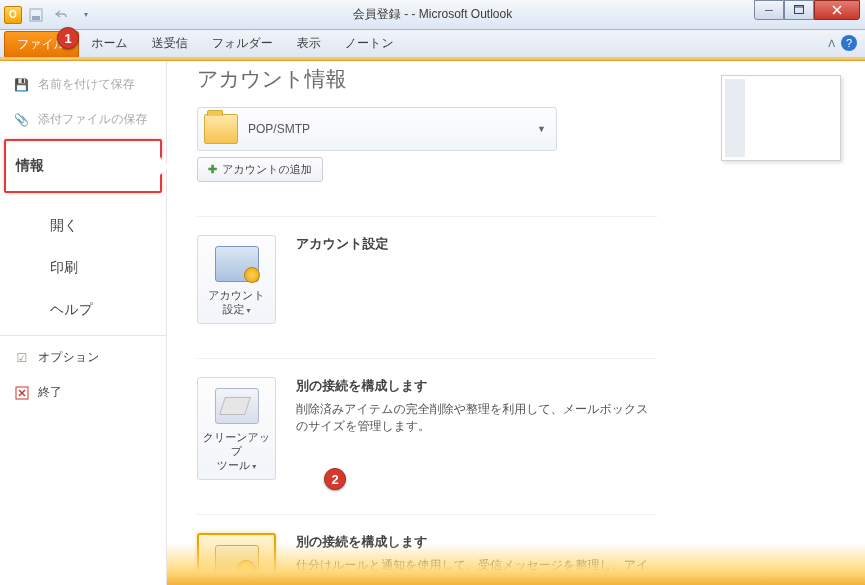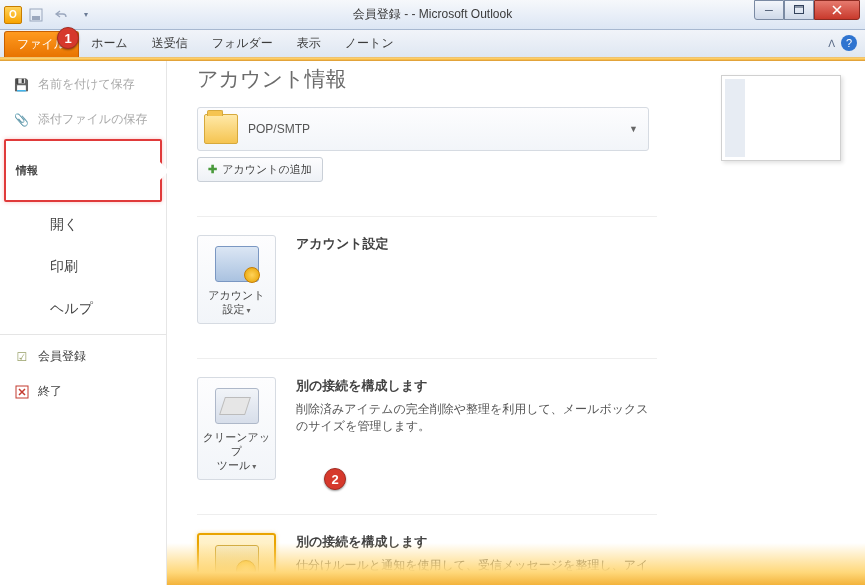--- a/index.html
+++ b/index.html
@@ -27,35 +27,35 @@
 
 .orange-strip { height: 3px; background: linear-gradient(#ffd87a, #f3b33b); border-bottom: 1px solid #e2a33a; }
 
 
 .backstage { display: flex; height: calc(585px - 30px - 28px - 3px); background: #fff; }
 
 
 .leftnav { width: 167px; background: #fff; border-right: 1px solid #e6e6e6; padding-top: 6px; }
 .nav-item { padding: 9px 14px; font-size: 12px; color: #444; display: flex; align-items: center; gap: 8px; cursor: pointer; }
 .nav-item.disabled { color: #a9a9a9; }
-.nav-item.selected { background: #fff; border: 2px solid #e03a3a; border-radius: 2px; margin: 2px 4px 2px 4px; padding: 22px 10px; position: relative; font-size: 11px; font-weight: bold; box-shadow: 0 0 4px rgba(224,58,58,.3); }
+.nav-item.selected { background: #fff; border: 2px solid #e03a3a; border-radius: 2px; margin: 2px 4px 12px 4px; padding: 16px 10px; position: relative; font-size: 14px; font-weight: bold; box-shadow: 0 0 4px rgba(224,58,58,.3); }
 .nav-item.selected::after { content: ""; position: absolute; right: -9px; top: 50%; transform: translateY(-50%); border-left: 9px solid #fff; border-top: 9px solid transparent; border-bottom: 9px solid transparent; }
 .nav-item.big { font-size: 14px; padding: 12px 14px; margin-left: 36px; }
 .nav-sep { height: 1px; background: #e5e5e5; margin: 4px 0; }
 .nav-icon { width: 16px; height: 16px; display: inline-flex; align-items: center; justify-content: center; font-size: 12px; }
 .icon-save { color: #b0b0b0; }
 .icon-attach { color: #b0b0b0; }
 .icon-option { color: #9aa26a; }
 .icon-exit { color: #c43a2e; }
 
 
 .main { flex: 1; padding: 4px 24px 16px 30px; position: relative; overflow: hidden; }
 .main h1 { font-size: 21px; color: #6b6b6b; font-weight: normal; margin-bottom: 14px; }
 
-.account-selector { display: flex; align-items: center; border: 1px solid #d6dbe2; background: linear-gradient(#fdfdfe, #f2f5f9); border-radius: 3px; width: 452px; height: 44px; padding-left: 6px; position: relative; }
+.account-selector { display: flex; align-items: center; border: 1px solid #d6dbe2; background: linear-gradient(#fdfdfe, #f2f5f9); border-radius: 3px; width: 360px; height: 44px; padding-left: 6px; position: relative; }
 .folder-icon { width: 34px; height: 30px; background: linear-gradient(#ffe9a8, #f5c451); border: 1px solid #d6a93c; border-radius: 2px; margin-right: 10px; position: relative; }
 .folder-icon::before { content: ""; position: absolute; top: -5px; left: 2px; width: 14px; height: 5px; background: #f5c451; border-radius: 2px 2px 0 0; border: 1px solid #d6a93c; border-bottom: none; }
 .account-text { font-size: 12px; color: #555; }
 .account-drop { position: absolute; right: 10px; top: 50%; transform: translateY(-50%); color: #666; font-size: 9px; }
 
 .add-account { margin-top: 6px; border: 1px solid #c9cfd7; background: linear-gradient(#fdfdfe, #eef1f6); border-radius: 3px; padding: 4px 10px; font-size: 11px; color: #444; display: inline-flex; align-items: center; gap: 5px; cursor: pointer; }
 .plus-icon { color: #4a9a3c; font-weight: bold; }
 
 .section { display: flex; gap: 20px; margin-top: 34px; padding-top: 18px; border-top: 1px solid #eee; width: 460px; }
 .section:first-of-type { }
@@ -154,21 +154,21 @@
     </div>
     <div class="nav-item big">
       <span>印刷</span>
     </div>
     <div class="nav-item big">
       <span>ヘルプ</span>
     </div>
     <div class="nav-sep"></div>
     <div class="nav-item">
       <span class="nav-icon icon-option">☑</span>
-      <span>会員登録</span>
+      <span>オプション</span>
     </div>
     <div class="nav-item">
       <span class="nav-icon icon-exit">
           <svg width="14" height="14" viewBox="0 0 14 14">
             <rect x="1" y="1" width="12" height="12" fill="#fff" stroke="#c43a2e"></rect>
             <path d="M4 4 L10 10 M10 4 L4 10" stroke="#c43a2e" stroke-width="1.5"></path>
           </svg>
         </span>
       <span>終了</span>
     </div>

